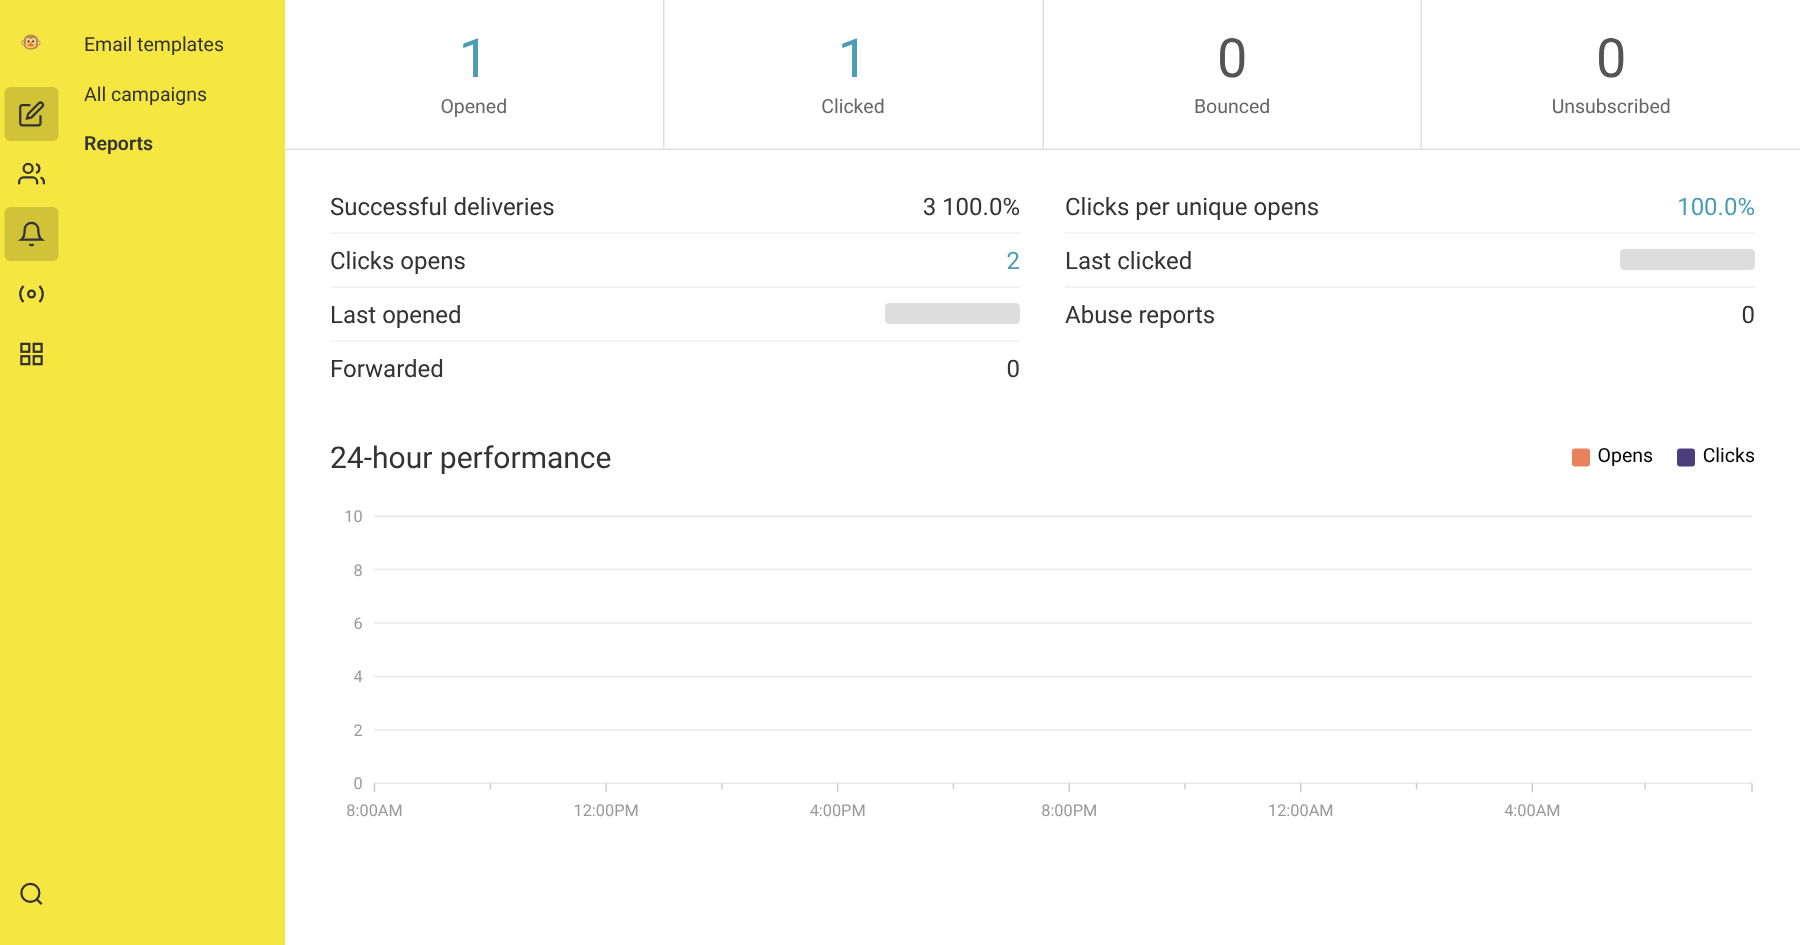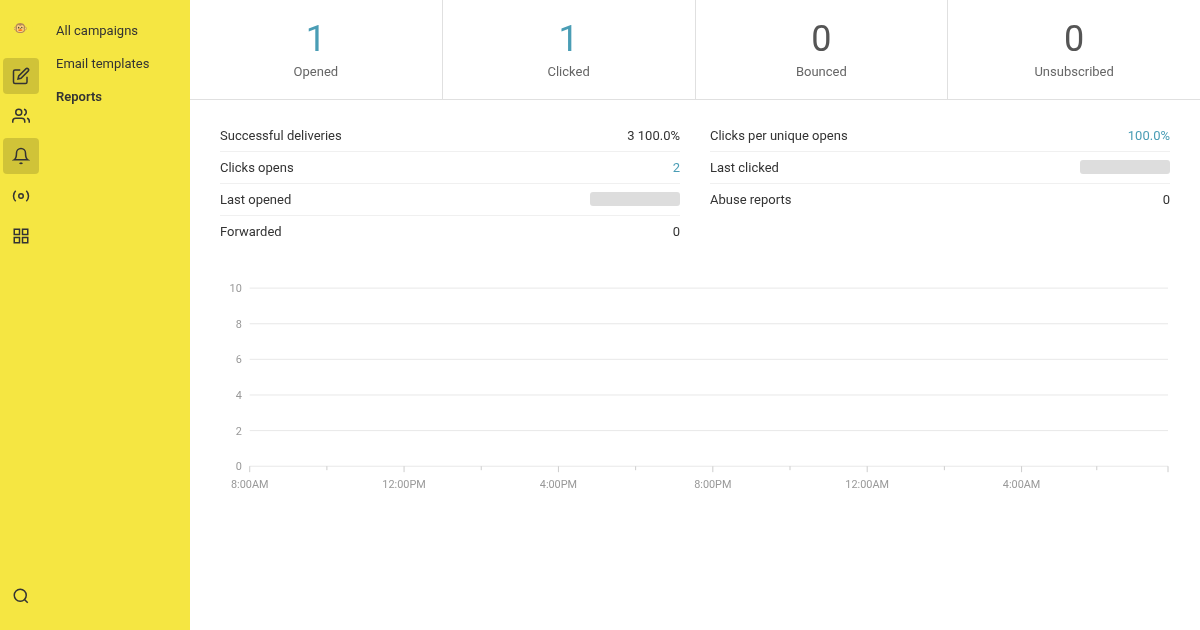--- a/index.html
+++ b/index.html
@@ -112,21 +112,21 @@
     }
     .metrics-col {
       flex: 1;
     }
     .metric-row {
       display: flex;
       align-items: center;
       justify-content: space-between;
       padding: 8px 0;
       border-bottom: 1px solid #f0f0f0;
-      font-size: 13px;
+      font-size: 16px;
       color: #333;
     }
     .metric-row:last-child { border-bottom: none; }
     .metric-value {
       color: #333;
       font-weight: 400;
     }
     .metric-value.blue { color: #4a9db5; text-align: center; }
     .metric-placeholder {
       width: 90px;
@@ -235,22 +235,22 @@
     <div class="icon-strip-item" style="margin-bottom:16px;">
       <svg width="18" height="18" viewBox="0 0 24 24" fill="none" stroke="#333" stroke-width="2">
           <circle cx="11" cy="11" r="8"></circle>
           <line x1="21" y1="21" x2="16.65" y2="16.65"></line>
         </svg>
     </div>
   </div>
 
   <div class="sidebar-panel">
     <div class="sidebar-nav">
+      <div class="sidebar-nav-link">Email templates</div>
       <div class="sidebar-nav-link">All campaigns</div>
-      <div class="sidebar-nav-link">Email templates</div>
       <div class="sidebar-nav-link" style="font-weight:600;">Reports</div>
     </div>
   </div>
 
   <div class="content">
 
     <div class="stats-row">
       <div class="stat-box">
         <div class="stat-number">1</div>
         <div class="stat-label">Opened</div>
@@ -298,20 +298,33 @@
           <span class="metric-placeholder"></span>
         </div>
         <div class="metric-row">
           <span>Abuse reports</span>
           <span class="metric-value">0</span>
         </div>
       </div>
     </div>
 
     <div class="performance-section">
+      <div class="performance-header">
+        <span class="performance-title">24-hour performance</span>
+        <div class="legend">
+          <div class="legend-item">
+            <div class="legend-dot" style="background:#e8825a;"></div>
+            <span>Opens</span>
+          </div>
+          <div class="legend-item">
+            <div class="legend-dot" style="background:#4a3f7a;"></div>
+            <span>Clicks</span>
+          </div>
+        </div>
+      </div>
       <div class="chart-container">
         <svg class="chart-svg" height="230" viewBox="0 0 960 230">
 
           <text class="chart-y-label" x="22" y="14" text-anchor="end" font-size="11" fill="#999">10</text>
           <text class="chart-y-label" x="22" y="50" text-anchor="end" font-size="11" fill="#999">8</text>
           <text class="chart-y-label" x="22" y="86" text-anchor="end" font-size="11" fill="#999">6</text>
           <text class="chart-y-label" x="22" y="122" text-anchor="end" font-size="11" fill="#999">4</text>
           <text class="chart-y-label" x="22" y="158" text-anchor="end" font-size="11" fill="#999">2</text>
           <text class="chart-y-label" x="22" y="194" text-anchor="end" font-size="11" fill="#999">0</text>
 

